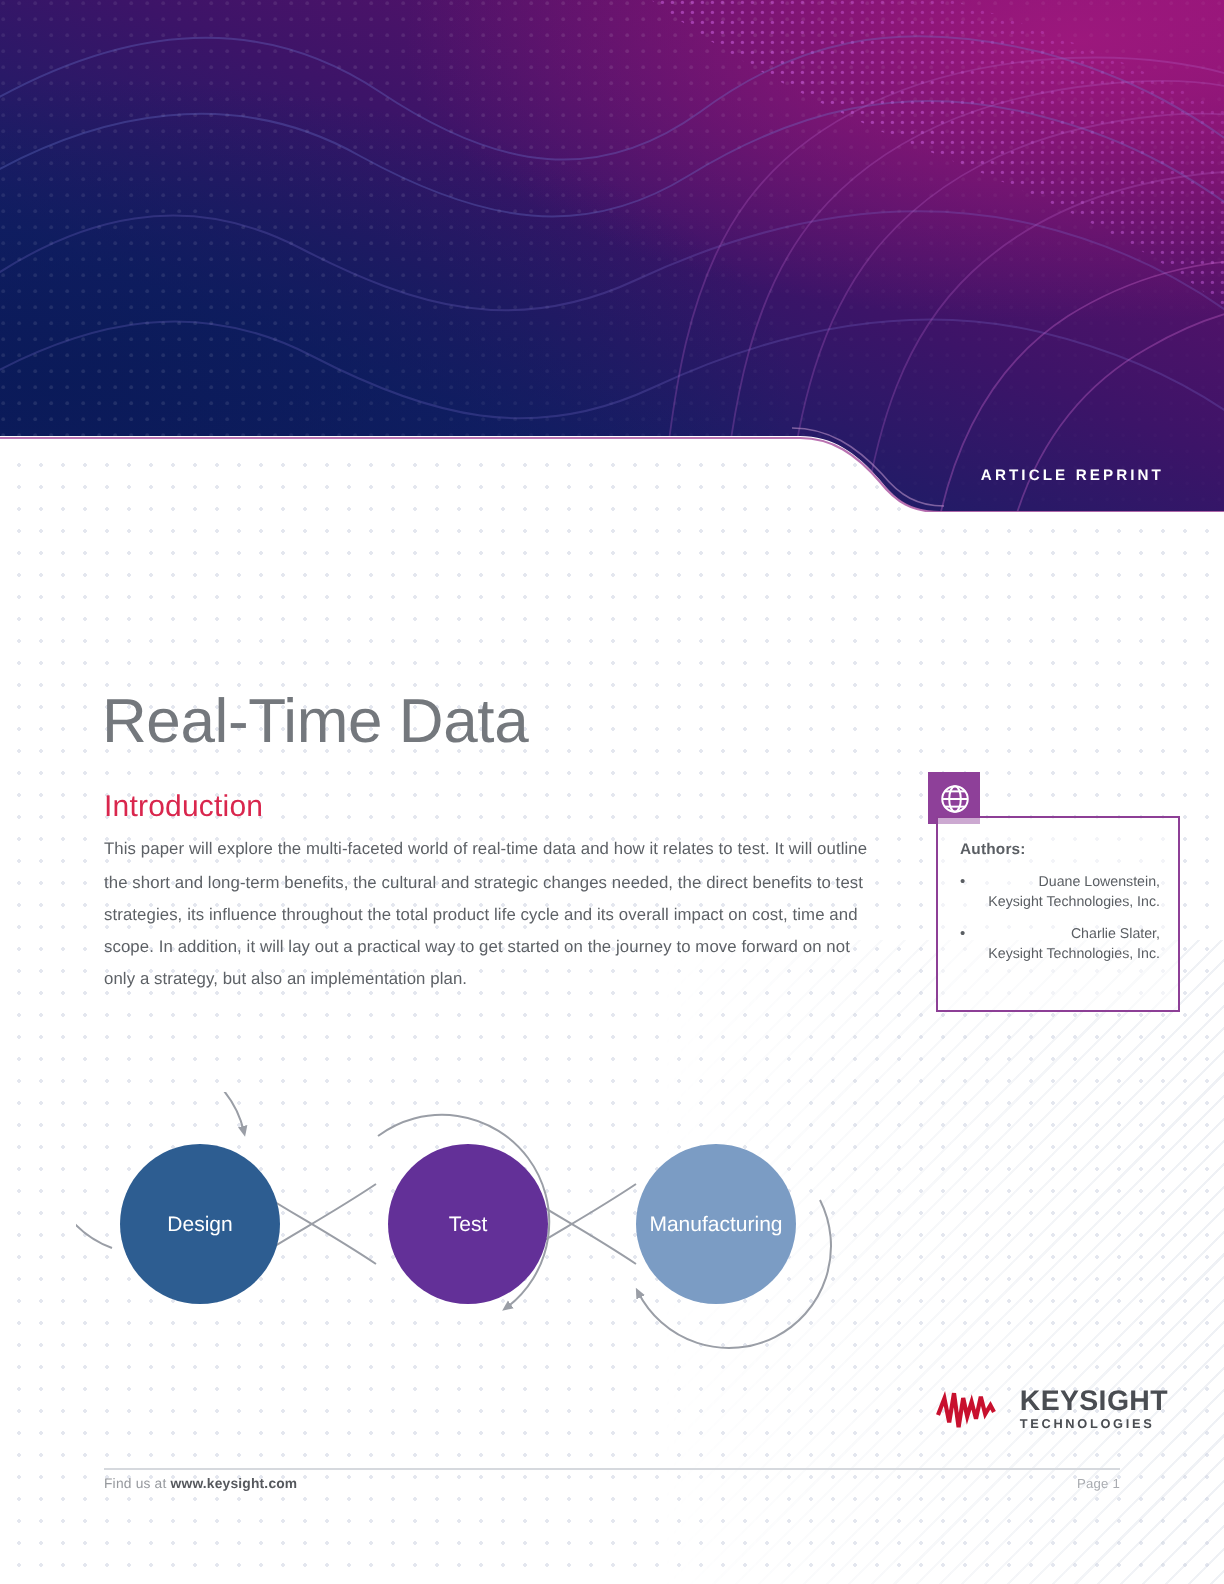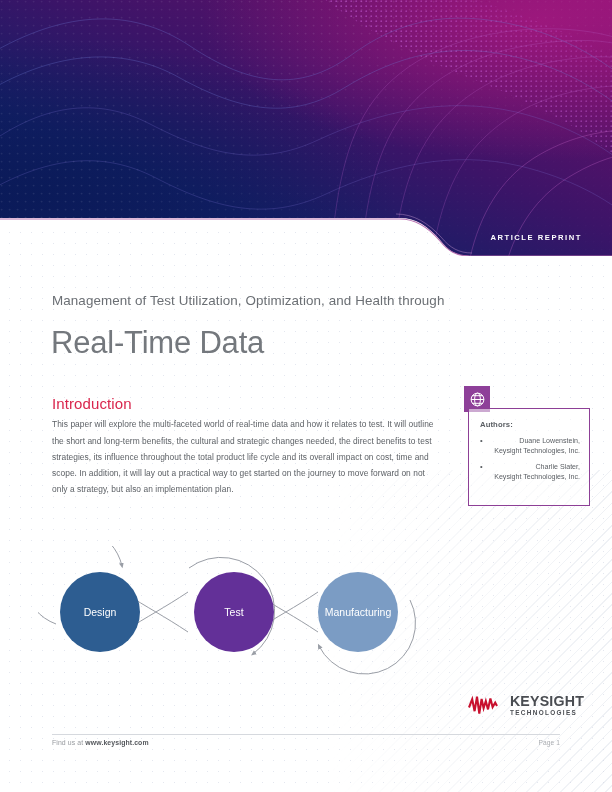--- a/index.html
+++ b/index.html
@@ -79,21 +79,21 @@
     left: 52px; top: 293px;
     width: 440px;
     font-size: 13.4px;
     font-weight: 400;
     color: #6b6f74;
     letter-spacing: .1px;
     line-height: 1.25;
   }
   #headline {
     position: absolute;
-    left: 51px; top: 305px;
+    left: 51px; top: 323px;
     font-size: 31px;
     font-weight: 400;
     color: #74787d;
     letter-spacing: -.2px;
     line-height: 1.1;
   }
 
   
   #intro-heading {
     position: absolute;
@@ -298,21 +298,20 @@
       </g>
 
       <path d="M0,219 H400 C416,219 428,227 440,241 C448,251 456,256 470,256 H612" fill="none" stroke="#b56aad" stroke-width="1.1" stroke-opacity=".95"></path>
 
       <path d="M396,214 C414,214 428,223 441,237 C450,248 459,253 472,253" fill="none" stroke="#c79bd0" stroke-width="0.8" stroke-opacity=".55"></path>
     </svg>
 
     <div id="article-reprint">ARTICLE REPRINT</div>
   </div>
 
-  <div id="kicker">Management of Test Utilization, Optimization, and Health through</div>
   <h1 id="headline">Real-Time Data</h1>
 
   <h2 id="intro-heading" style="color: rgb(217, 38, 77);">Introduction</h2>
   <p id="intro-body">This paper will explore the multi-faceted world of real-time data and how it relates to test. It will outline the short and long-term benefits, the cultural and strategic changes needed, the direct benefits to test strategies, its influence throughout the total product life cycle and its overall impact on cost, time and scope. In addition, it will lay out a practical way to get started on the journey to move forward on not only a strategy, but also an implementation plan.</p>
 
   <div id="globe-badge" style="background: rgb(142, 64, 153);">
     <svg width="17" height="17" viewBox="0 0 24 24" fill="none" stroke="#ffffff" stroke-width="1.4">
       <circle cx="12" cy="12" r="9"></circle>
       <ellipse cx="12" cy="12" rx="4.1" ry="9"></ellipse>
       <line x1="3" y1="12" x2="21" y2="12"></line>

